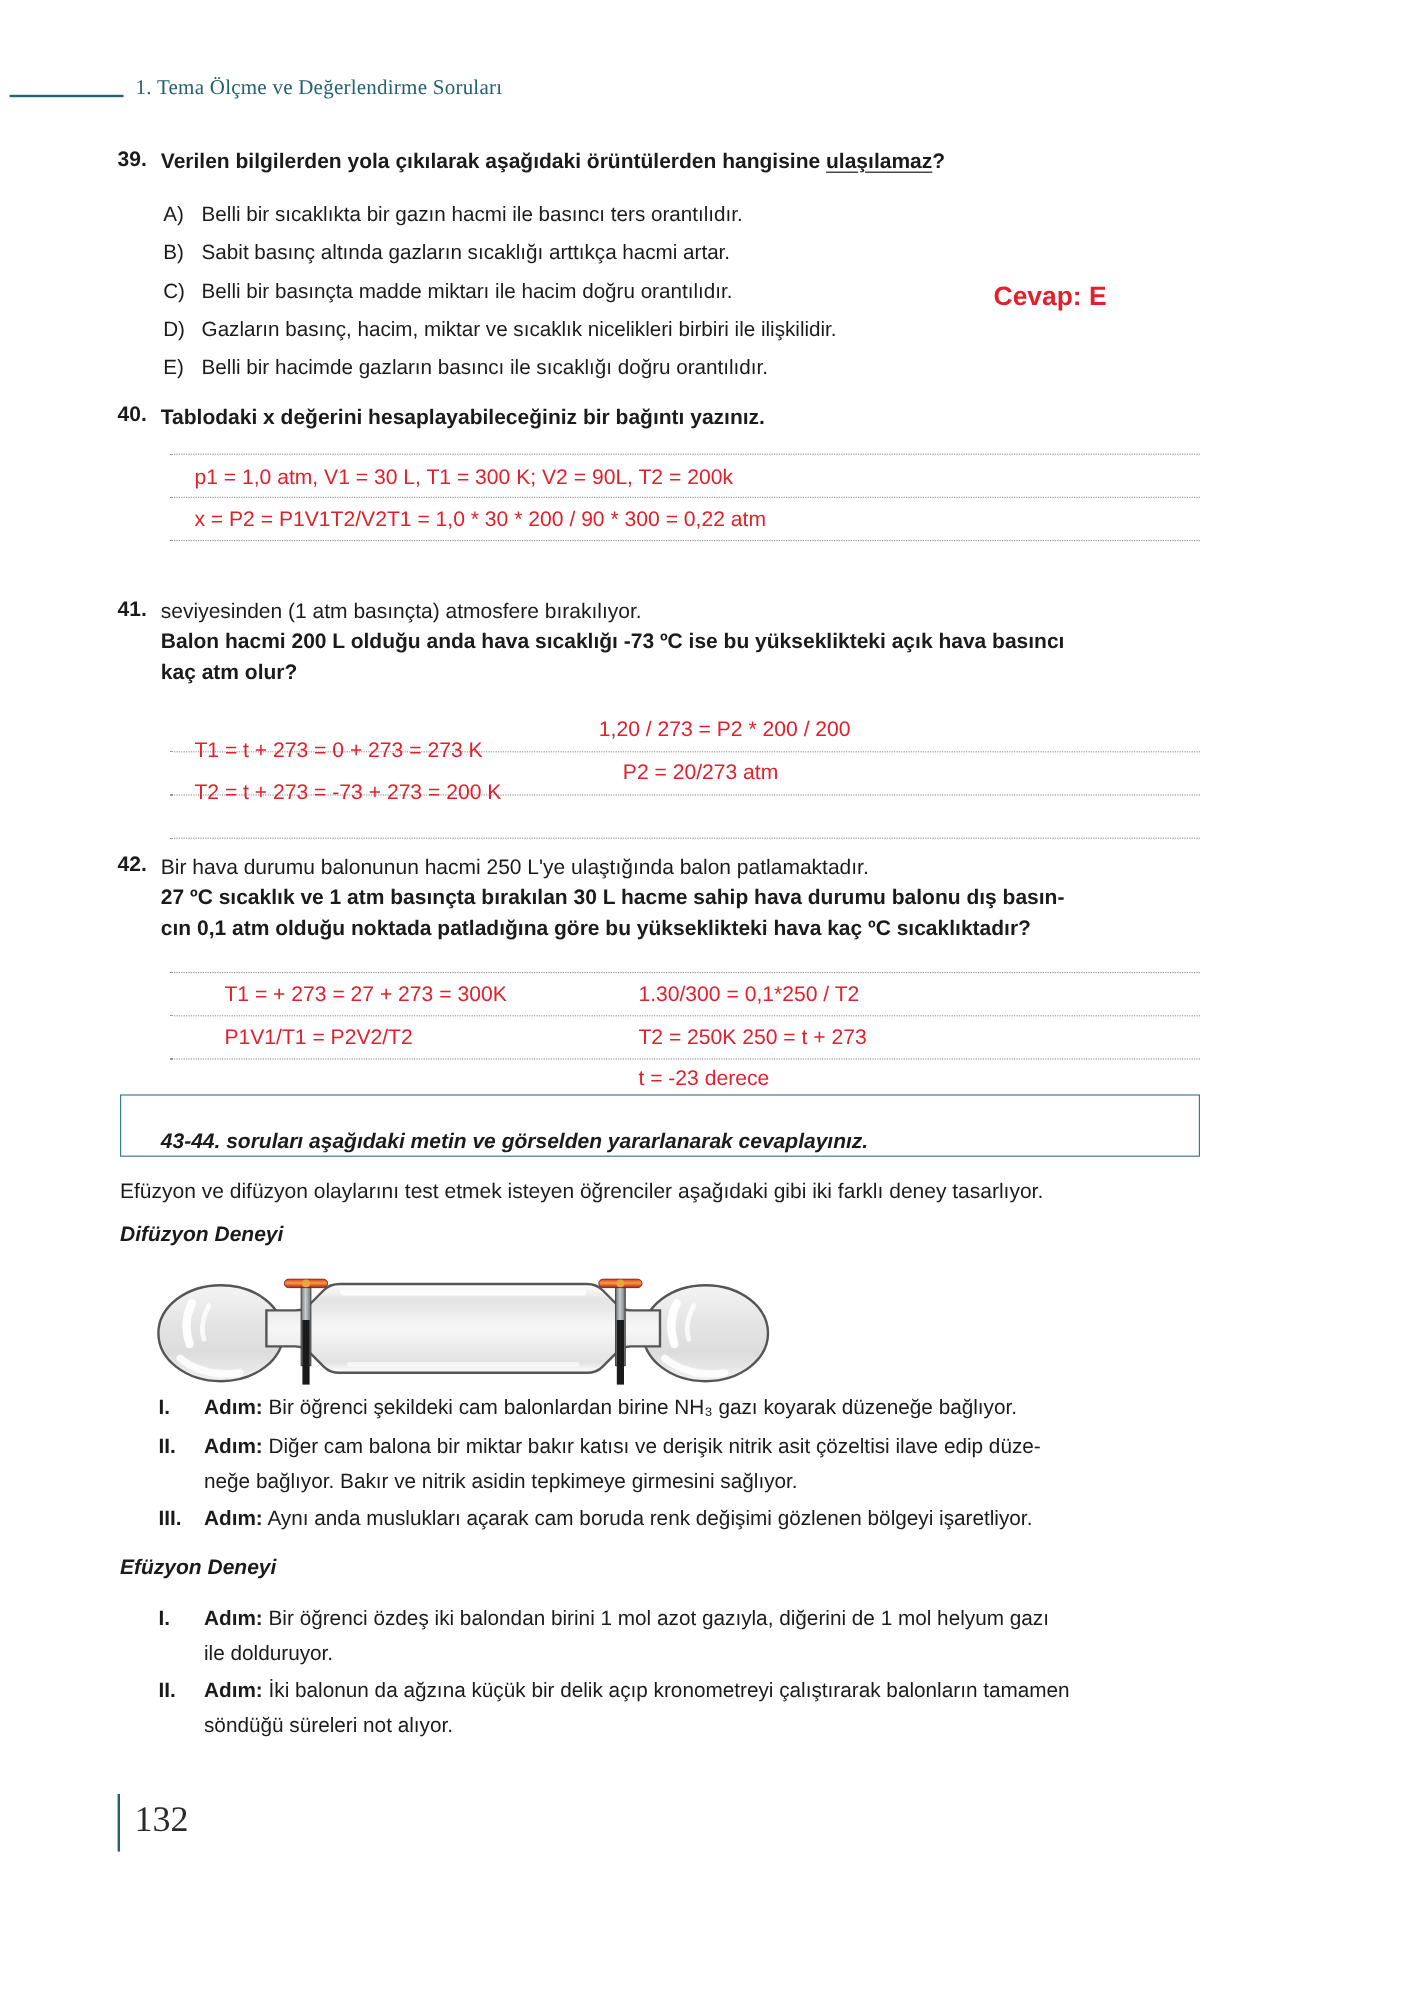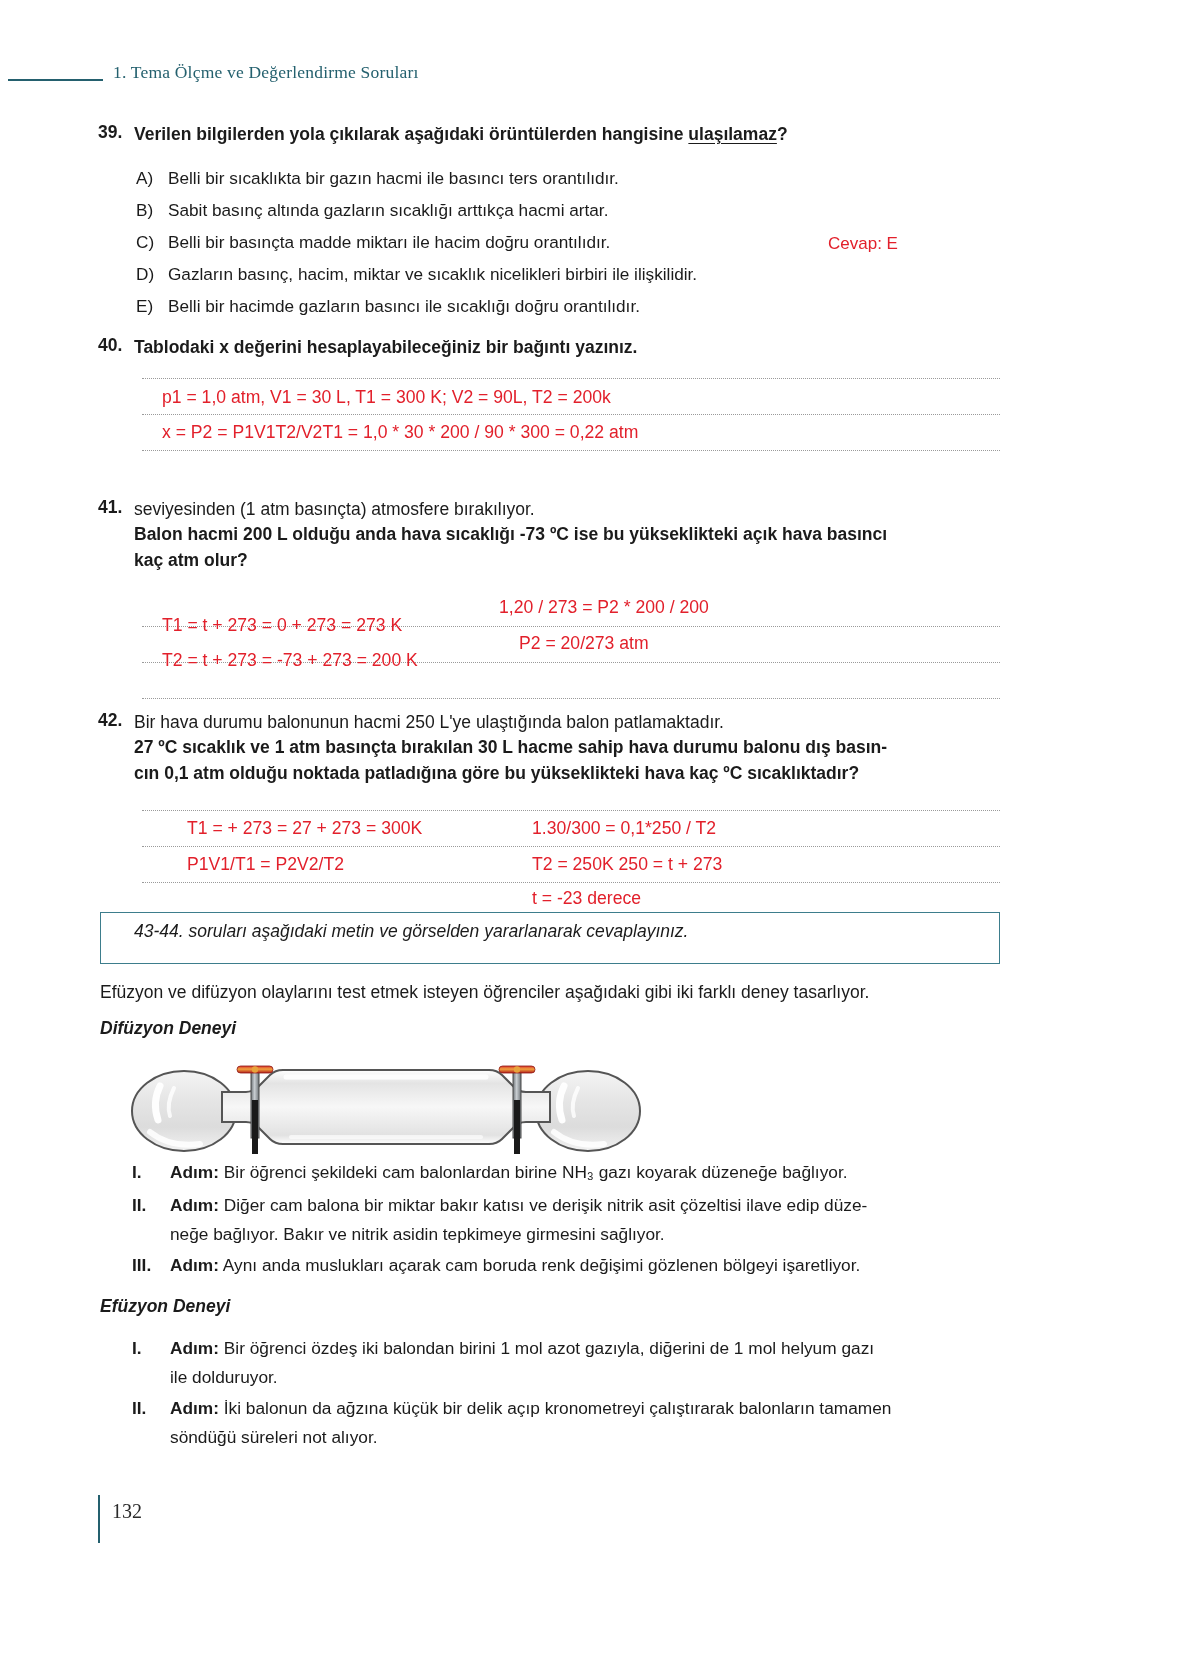--- a/index.html
+++ b/index.html
@@ -84,22 +84,22 @@
   }
   .opt-label {
     position: absolute;
     left: 32px;
     top: 0;
   }
 
   .cevap {
     position: absolute;
     color: #e2202b;
-    font-size: 17px;
-    font-weight: 400;
+    font-size: 22px;
+    font-weight: 700;
     white-space: nowrap;
   }
 
   
   .dotline {
     position: absolute;
     height: 0;
     border-top: 1.6px dotted #9a9a9a;
   }
 
@@ -114,23 +114,23 @@
   
   .infobox {
     position: absolute;
     border: 1.6px solid #3d7d8c;
     background: #ffffff;
     box-sizing: border-box;
   }
   .infobox-text {
     position: absolute;
     left: 33px;
-    top: 8px;
+    top: 28px;
     font-style: italic;
-    font-weight: normal;
+    font-weight: bold;
     font-size: 17.5px;
     white-space: nowrap;
   }
 
   .para {
     position: absolute;
     font-size: 17.5px;
     line-height: 1.45;
   }
 
@@ -170,21 +170,21 @@
     top: 1495px;
     width: 2px;
     height: 48px;
     background: #24606e;
   }
   .page-num {
     position: absolute;
     left: 112px;
     top: 1500px;
     font-family: "Liberation Serif", serif;
-    font-size: 20px;
+    font-size: 30px;
     color: #2a2a2a;
   }
 
   
   .apparatus {
     position: absolute;
     left: 126px;
     top: 1058px;
     width: 520px;
     height: 96px;

